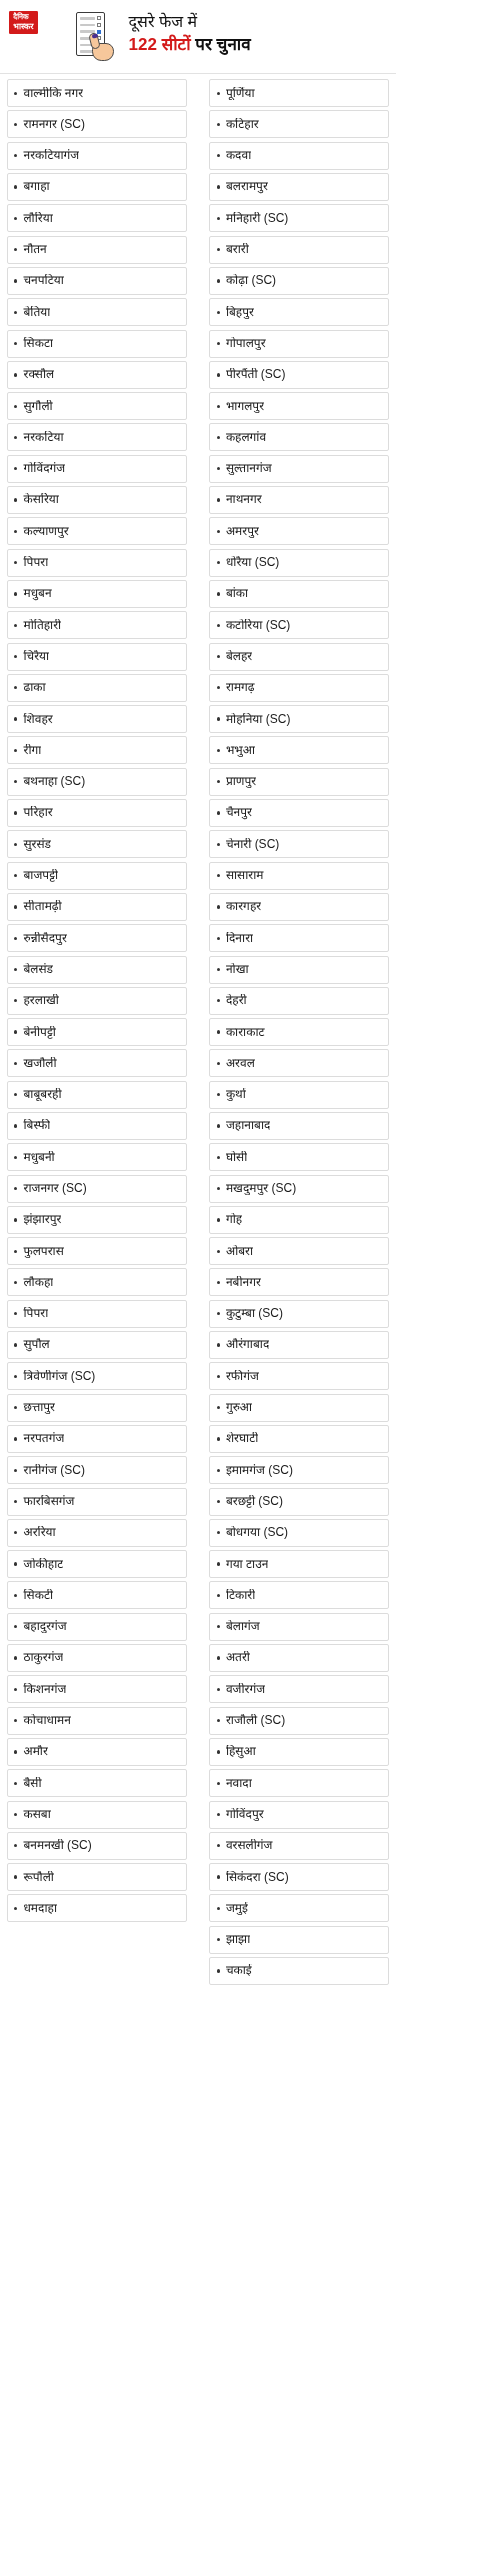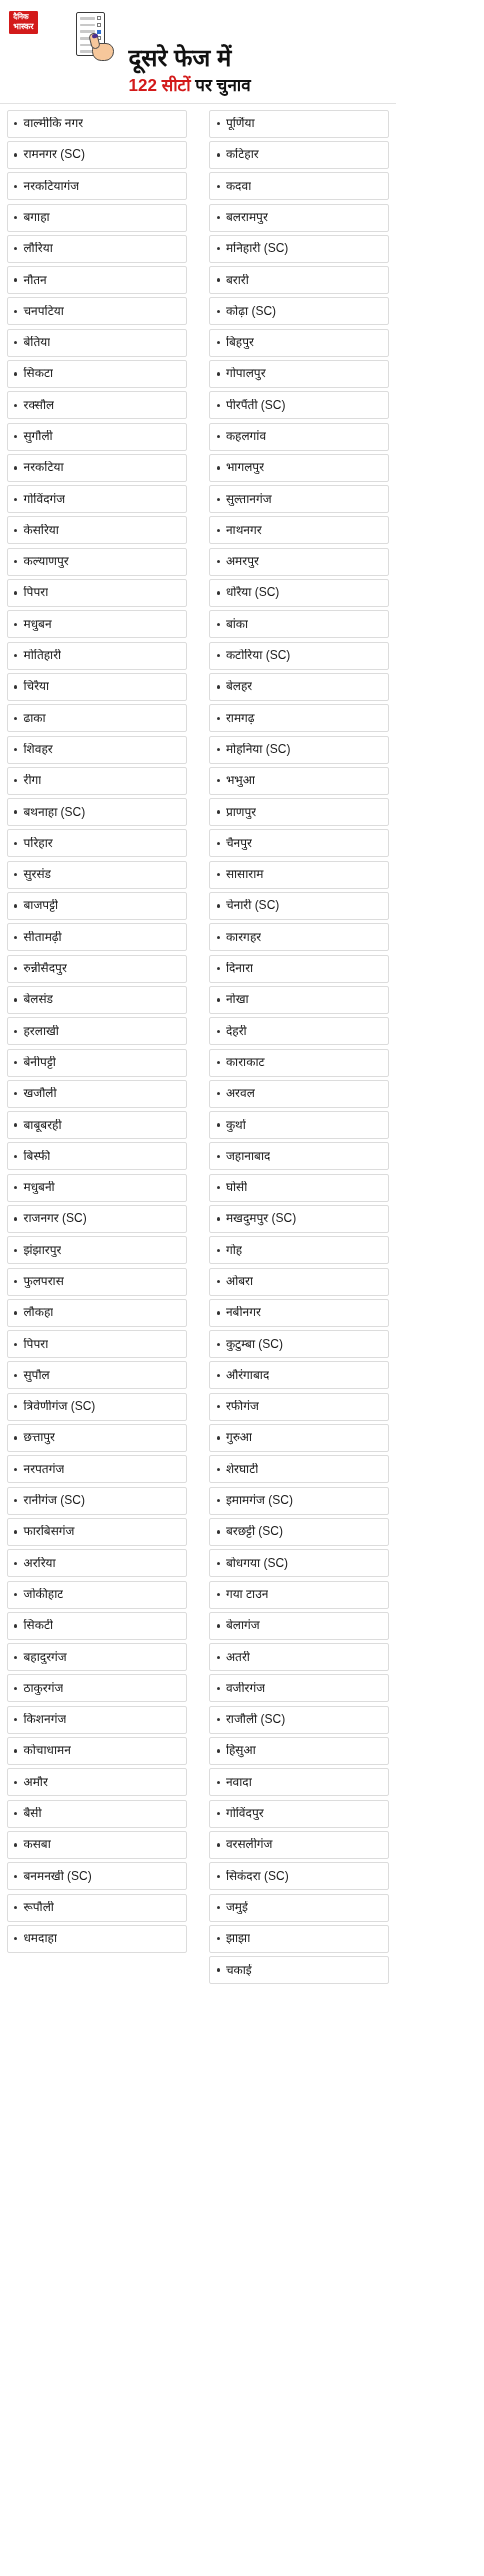--- a/index.html
+++ b/index.html
@@ -131,26 +131,25 @@
     border-radius: 2.7px;
     transform: rotate(-14deg);
   }
 
   .header-title {
     flex: 1 1 auto;
     padding-left: 5.3px;
     padding-top: 2.7px;
   }
   .header-title .line1 {
-    font-size: 24px;
-    font-weight: bold;
+    font-size: 16px;
+    font-weight: normal;
     color: #111111;
     line-height: 1.2;
     white-space: nowrap;
-    margin-top: 32px;
   }
   .header-title .line2 {
     margin-top: 2.7px;
     font-size: 17px;
     font-weight: bold;
     color: #111111;
     line-height: 1.25;
     white-space: nowrap;
   }
   .header-title .line2 .num {
@@ -532,28 +531,28 @@
           <div class="cell">
             <span class="dot"></span>
             <span class="name">गोपालपुर</span>
           </div>
           <div class="cell">
             <span class="dot"></span>
             <span class="name">पीरपैंती (SC)</span>
           </div>
           <div class="cell">
             <span class="dot"></span>
+            <span class="name">भागलपुर</span>
+          </div>
+          <div class="cell">
+            <span class="dot"></span>
             <span class="name">कहलगांव</span>
           </div>
           <div class="cell">
             <span class="dot"></span>
-            <span class="name">भागलपुर</span>
-          </div>
-          <div class="cell">
-            <span class="dot"></span>
             <span class="name">सुल्तानगंज</span>
           </div>
           <div class="cell">
             <span class="dot"></span>
             <span class="name">नाथनगर</span>
           </div>
           <div class="cell">
             <span class="dot"></span>
             <span class="name">अमरपुर</span>
           </div>
@@ -588,28 +587,28 @@
           <div class="cell">
             <span class="dot"></span>
             <span class="name">प्राणपुर</span>
           </div>
           <div class="cell">
             <span class="dot"></span>
             <span class="name">चैनपुर</span>
           </div>
           <div class="cell">
             <span class="dot"></span>
+            <span class="name">चेनारी (SC)</span>
+          </div>
+          <div class="cell">
+            <span class="dot"></span>
             <span class="name">सासाराम</span>
           </div>
           <div class="cell">
             <span class="dot"></span>
-            <span class="name">चेनारी (SC)</span>
-          </div>
-          <div class="cell">
-            <span class="dot"></span>
             <span class="name">कारगहर</span>
           </div>
           <div class="cell">
             <span class="dot"></span>
             <span class="name">दिनारा</span>
           </div>
           <div class="cell">
             <span class="dot"></span>
             <span class="name">नोखा</span>
           </div>
@@ -681,20 +680,24 @@
             <span class="dot"></span>
             <span class="name">बरछट्टी (SC)</span>
           </div>
           <div class="cell">
             <span class="dot"></span>
             <span class="name">बोधगया (SC)</span>
           </div>
           <div class="cell">
             <span class="dot"></span>
             <span class="name">गया टाउन</span>
+          </div>
+          <div class="cell">
+            <span class="dot"></span>
+            <span class="name">टिकारी</span>
           </div>
           <div class="cell">
             <span class="dot"></span>
             <span class="name">बेलागंज</span>
           </div>
           <div class="cell">
             <span class="dot"></span>
             <span class="name">अतरी</span>
           </div>
           <div class="cell">

